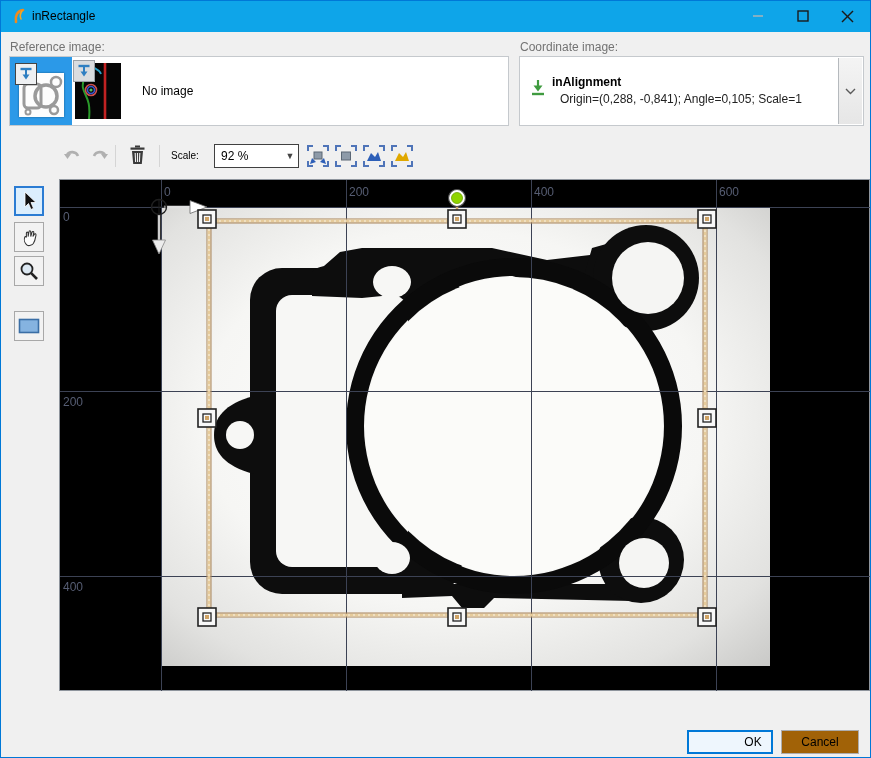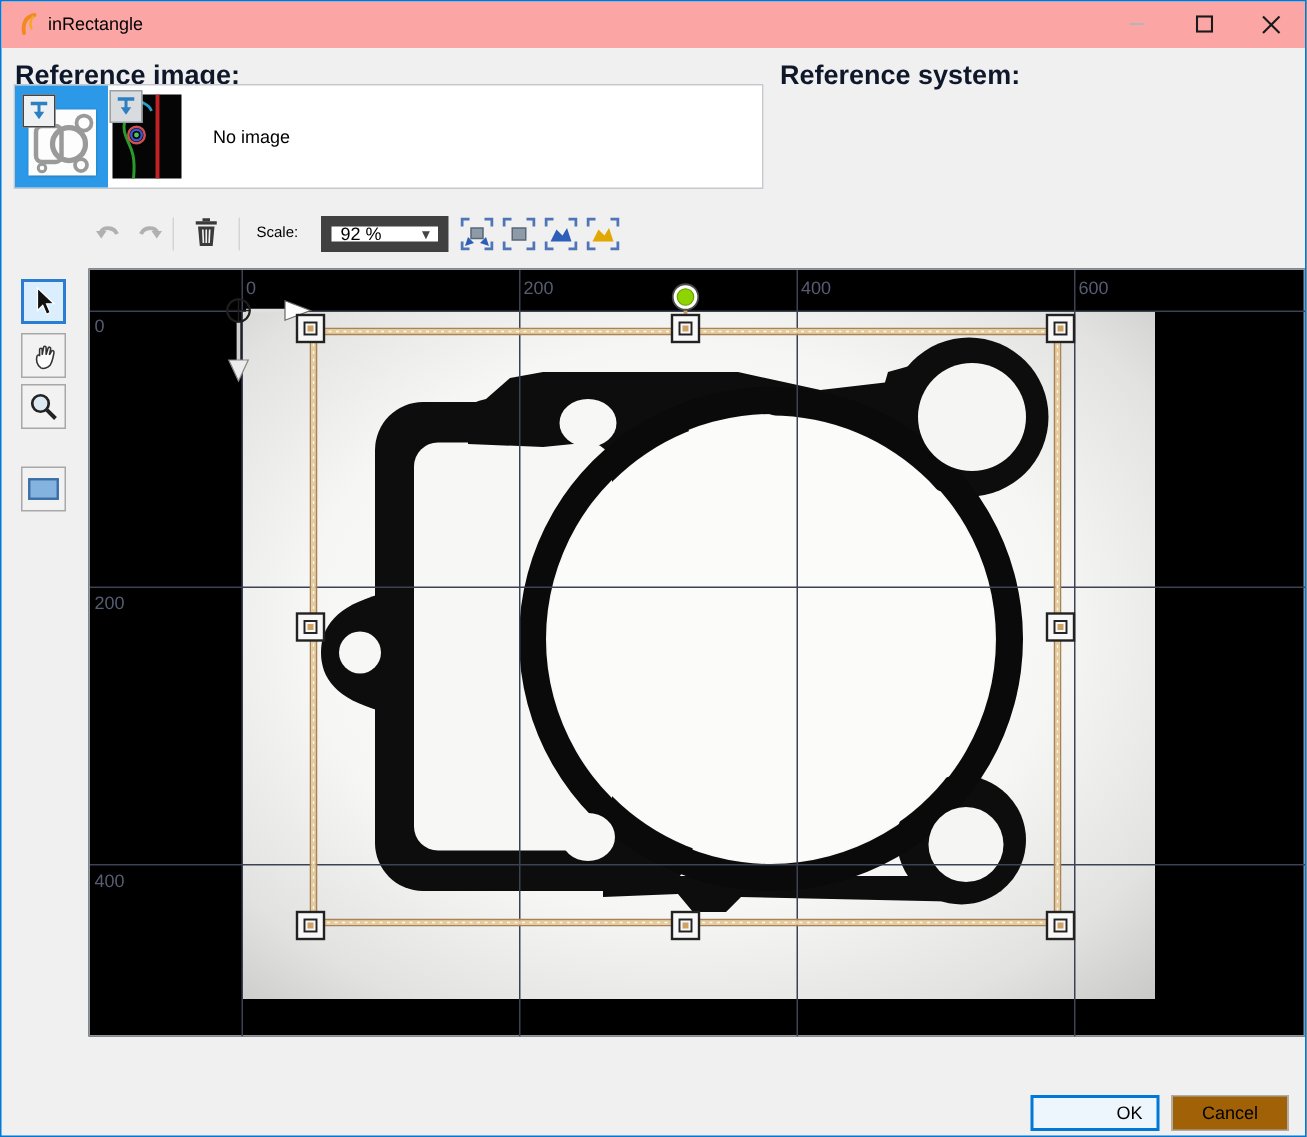--- a/index.html
+++ b/index.html
@@ -2,33 +2,33 @@
 <html><head>
 <meta charset="utf-8">
 <style>
   * { margin:0; padding:0; box-sizing:border-box; }
   html,body { width:871px; height:758px; }
   body { font-family:"Liberation Sans", sans-serif; font-size:12px; color:#000; background:#f0f0f0; }
   .window { position:relative; width:871px; height:758px; background:#f0f0f0; border:1px solid #0078d7; overflow:hidden; }
   .abs { position:absolute; }
 
   
-  .titlebar { position:absolute; left:0; top:0; width:100%; height:31px; background:#fca5a5; }
+  .titlebar { position:absolute; left:0; top:0; width:100%; height:31px; background:#0ea5e9; }
   .title-text { position:absolute; left:31px; top:8px; font-size:12px; color:#000; }
   .win-btn { position:absolute; top:0; width:45px; height:30px; display:flex; align-items:center; justify-content:center; }
 
   
-  .sec-label { position:absolute; font-size:18px; color:#0f172a;font-weight:bold; }
+  .sec-label { position:absolute; font-size:12px; color:#737373; }
 
   .panel { position:absolute; background:#fff; border:1px solid #c5c9cd; }
 
   .thumb-tile { position:absolute; }
   .pin-icon { position:absolute; width:22px; height:22px; background:#eef0f2; border:1px solid #444; display:flex; align-items:center; justify-content:center; }
 
-  .combo { position:absolute; background:#fff; border:7px solid #404040; display:flex; align-items:center; }
+  .combo { position:absolute; background:#fff; border:1px solid #404040; display:flex; align-items:center; }
   .combo .val { flex:1; padding-left:6px; font-size:12px; }
   .combo .arr { width:16px; text-align:center; color:#444; font-size:9px; }
 
   .tbtn { position:absolute; width:24px; height:24px; display:flex; align-items:center; justify-content:center; background:transparent; border:none; }
   .sep { position:absolute; width:1px; background:#d5d5d5; }
 
   .tool-btn { position:absolute; left:13px; width:30px; height:30px; background:#f2f2f2; border:1px solid #a8a8a8; display:flex; align-items:center; justify-content:center; }
   .tool-btn.selected { background:#dbeefd; border:2px solid #2b7cd3; }
 
   .canvas-frame { position:absolute; left:58px; top:178px; width:811px; height:512px; border:1px solid #8f959d; background:#000; }
@@ -63,21 +63,21 @@
     </div>
     <div class="win-btn" style="right:0">
       <svg width="13" height="13">
           <line x1="1" y1="1" x2="12" y2="12" stroke="#1a1a1a" stroke-width="1.4"></line>
           <line x1="12" y1="1" x2="1" y2="12" stroke="#1a1a1a" stroke-width="1.4"></line>
         </svg>
     </div>
   </div>
 
   <div class="sec-label" style="left:9px;top:39px">Reference image:</div>
-  <div class="sec-label" style="left:519px;top:39px">Reference system:</div>
+  <div class="sec-label" style="left:519px;top:39px">Coordinate image:</div>
 
   <div class="panel" style="left:8px;top:55px;width:500px;height:70px">
 
     <div class="thumb-tile" style="left:0;top:0;width:62px;height:68px;background:#2b99e8">
       <div class="abs" style="left:9px;top:16px;width:45px;height:44px;background:#fdfdfd;box-shadow:0 0 2px rgba(0,0,0,.4)">
         <svg width="45" height="44" viewBox="0 0 45 44">
           <rect x="5" y="11" width="17" height="24" rx="4" fill="none" stroke="#9a9a9a" stroke-width="3"></rect>
           <circle cx="27" cy="23" r="11" fill="none" stroke="#9a9a9a" stroke-width="3.5"></circle>
           <circle cx="37" cy="9" r="5" fill="none" stroke="#9a9a9a" stroke-width="2.5"></circle>
           <circle cx="35" cy="37" r="4" fill="none" stroke="#9a9a9a" stroke-width="2.5"></circle>
@@ -106,20 +106,34 @@
         <svg width="16" height="16" viewBox="0 0 16 16">
           <line x1="2.5" y1="3" x2="13.5" y2="3" stroke="#2e7fc2" stroke-width="2.4"></line>
           <line x1="8" y1="3" x2="8" y2="9" stroke="#2e7fc2" stroke-width="2"></line>
           <polygon points="4.5,8.5 11.5,8.5 8,13.5" fill="#2e7fc2"></polygon>
         </svg>
       </div>
     </div>
     <div class="abs" style="left:132px;top:27px;font-size:12px">No image</div>
   </div>
 
+  <div class="panel" style="left:518px;top:55px;width:345px;height:70px">
+    <svg class="abs" style="left:10px;top:22px" width="16" height="18" viewBox="0 0 16 18">
+      <line x1="8" y1="1" x2="8" y2="7" stroke="#3f9b3f" stroke-width="2.2"></line>
+      <polygon points="3.5,6.5 12.5,6.5 8,12.5" fill="#3f9b3f"></polygon>
+      <line x1="2" y1="15" x2="14" y2="15" stroke="#3f9b3f" stroke-width="2.4"></line>
+    </svg>
+    <div class="abs" style="left:32px;top:18px;font-weight:bold;font-size:12px">inAlignment</div>
+    <div class="abs" style="left:40px;top:35px;font-size:12px;color:#222">Origin=(0,288, -0,841); Angle=0,105; Scale=1</div>
+    <div class="abs" style="right:1px;top:1px;width:24px;height:66px;background:linear-gradient(#f4f4f4,#e6e6e6);border-left:1px solid #b5b9bd;display:flex;align-items:center;justify-content:center">
+      <svg width="11" height="7" viewBox="0 0 11 7">
+          <path d="M1,1 L5.5,5.5 L10,1" stroke="#5a5a5a" stroke-width="1.4" fill="none"></path>
+        </svg>
+    </div>
+  </div>
 
   <div class="tbtn" style="left:60px;top:143px">
     <svg width="20" height="18" viewBox="0 0 20 18">
       <path d="M4,8 C6,4 13,4 15,9" stroke="#b0b0b0" stroke-width="2.6" fill="none"></path>
       <polygon points="1,7 8,7 4.5,12" fill="#b0b0b0"></polygon>
     </svg>
   </div>
   <div class="tbtn" style="left:86px;top:143px">
     <svg width="20" height="18" viewBox="0 0 20 18">
       <path d="M16,8 C14,4 7,4 5,9" stroke="#b0b0b0" stroke-width="2.6" fill="none"></path>

